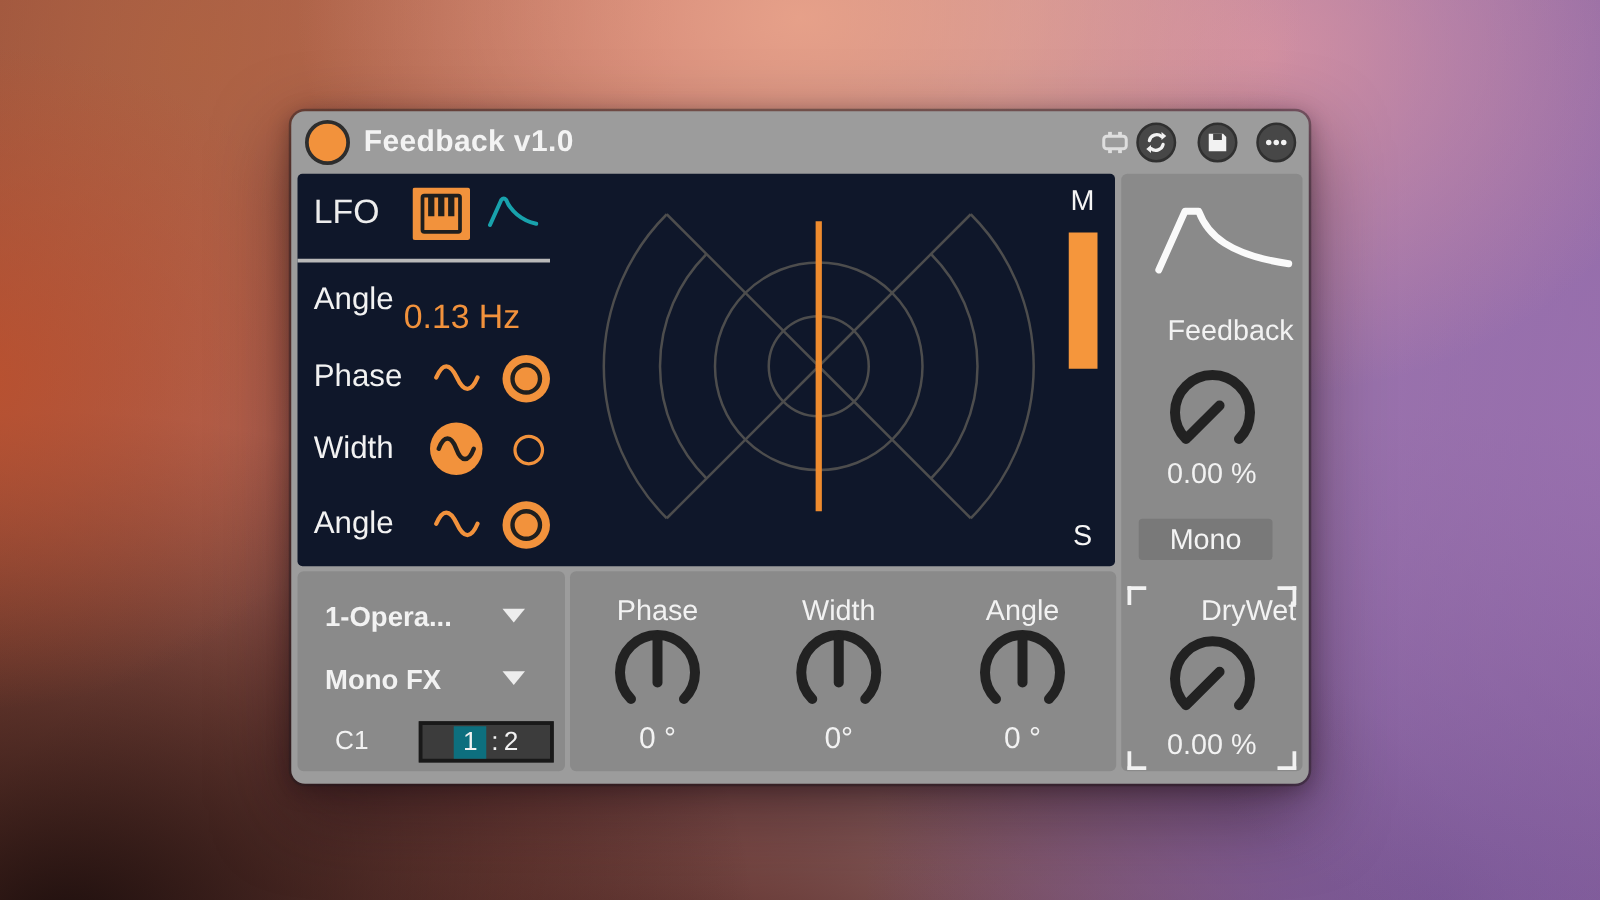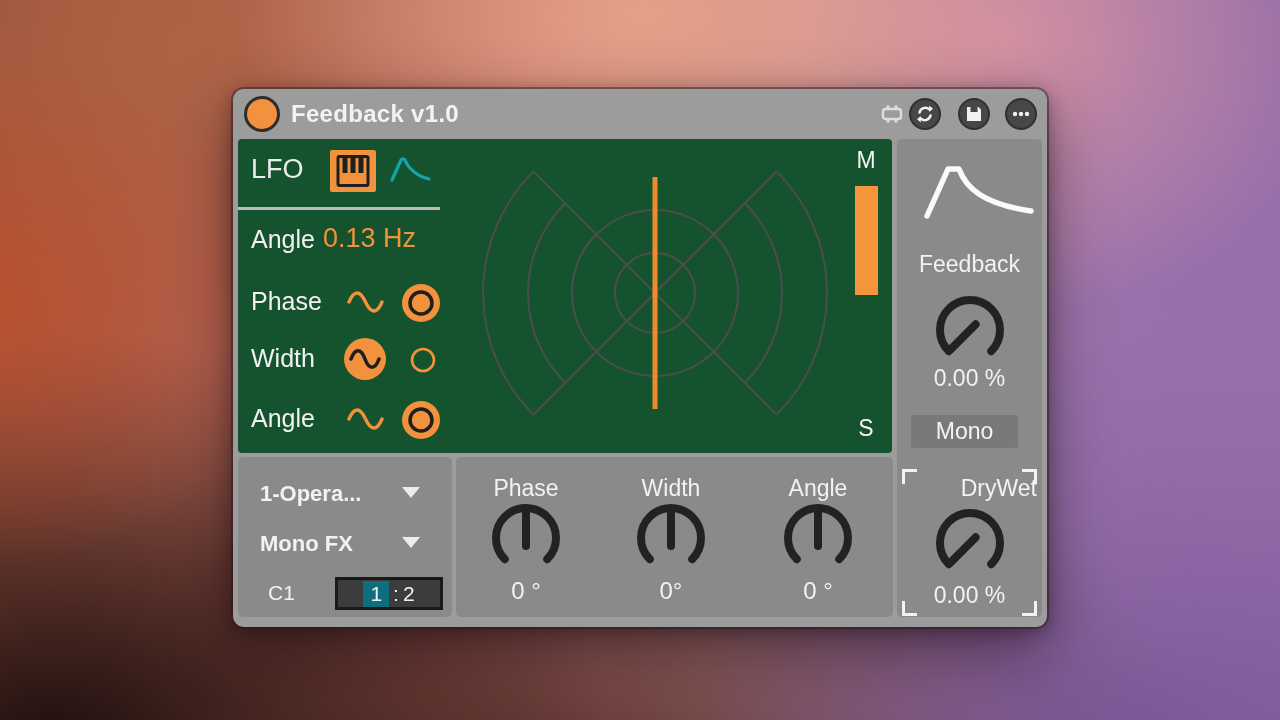--- a/index.html
+++ b/index.html
@@ -23,33 +23,33 @@
     box-shadow:0 22px 60px rgba(25,10,18,.5),0 4px 18px rgba(25,10,18,.4),0 0 0 2px rgba(45,38,40,.45);
   }
   .titlebar{position:absolute;left:0;top:0;width:100%;height:50px;}
   .power{position:absolute;left:11px;top:7px;width:30px;height:30px;border-radius:50%;
          background:#f2923c;border:3px solid #2d2d2d;box-sizing:content-box;}
   .title{position:absolute;left:58px;top:0;line-height:50px;font-size:24px;font-weight:bold;color:#f3f3f3;letter-spacing:.3px;}
   .tb-btn{position:absolute;top:9px;width:32px;height:32px;border-radius:50%;background:#474747;border:2px solid #303030;box-sizing:border-box;display:flex;align-items:center;justify-content:center;}
   .maxicon{position:absolute;left:648px;top:15px;width:22px;height:20px;}
   
   .panel{position:absolute;background:#8a8a8a;border-radius:5px;}
-  .panel.dark{background:#14532d;border-radius:4px;}
+  .panel.dark{background:#0f172a;border-radius:4px;}
   .p-main{left:5px;top:50px;width:654px;height:314px;}
   .p-routing{left:5px;top:368px;width:214px;height:160px;}
   .p-knobs{left:223px;top:368px;width:437px;height:160px;}
   .p-right{left:664px;top:50px;width:145px;height:478px;}
   .txt{color:#f2f2f2;}
   
   .lfo-title{position:absolute;left:13px;top:15px;font-size:27px;color:#ededed;}
   .kb-btn{position:absolute;left:92px;top:11px;width:46px;height:42px;}
   .env-btn{position:absolute;left:152px;top:16px;width:41px;height:28px;}
   .lfo-divider{position:absolute;left:0;top:68px;width:202px;height:3px;background:#b9b9b9;}
   .rate-label{position:absolute;left:13px;top:86px;font-size:25px;}
-  .rate-value{position:absolute;left:85px;top:84px;font-size:27px;color:#f2923c;}
+  .rate-value{position:absolute;left:85px;top:99px;font-size:27px;color:#f2923c;}
   .row-label{position:absolute;left:13px;font-size:25px;}
   .sine-ico{position:absolute;left:109px;width:37px;height:26px;}
   .tog{position:absolute;}
   
   .disp-svg{position:absolute;left:0;top:0;}
   .ms-label{position:absolute;font-size:23px;color:#f5f5f5;width:40px;text-align:center;}
   .meter{position:absolute;left:617px;top:47px;width:23px;height:109px;background:#f5963c;}
   
   .dd-text{position:absolute;left:22px;font-size:22px;font-weight:bold;}
   .dd-arrow{position:absolute;left:164px;width:0;height:0;border-left:9px solid transparent;border-right:9px solid transparent;border-top:11px solid #ededed;}
@@ -57,21 +57,21 @@
   .ratio-box{position:absolute;left:97px;top:120px;width:102px;height:27px;background:#3c3c3c;border:3px solid #191919;
              display:flex;align-items:center;justify-content:center;gap:4px;font-size:21px;color:#f2f2f2;}
   .ratio-hl{background:#0d6f7e;padding:1px 7px;}
   
   .kgroup{position:absolute;top:0;width:110px;height:160px;text-align:center;}
   .kgroup .klabel{position:absolute;top:18px;width:100%;font-size:23px;}
   .kgroup svg{position:absolute;left:17px;top:43px;}
   .kgroup .kvalue{position:absolute;top:120px;width:100%;font-size:24px;}
   
   .fb-env{position:absolute;left:26px;top:20px;width:112px;height:62px;}
-  .fb-label{position:absolute;left:0;top:112px;width:145px;text-align:center;font-size:23px;}
+  .fb-label{position:absolute;left:15px;top:112px;width:145px;text-align:center;font-size:23px;}
   .fb-knob{position:absolute;left:35px;top:153px;}
   .fb-value{position:absolute;left:0;top:226px;width:145px;text-align:center;font-size:23px;}
   .mono-btn{position:absolute;left:14px;top:276px;width:107px;height:33px;background:#797979;border-radius:3px;
             color:#f4f4f4;font-size:23px;display:flex;align-items:center;justify-content:center;}
   .dw-group{position:absolute;left:5px;top:330px;width:135px;height:147px;}
   .corner{position:absolute;width:12px;height:12px;border:3px solid #f2f2f2;}
   .c-tl{top:0;left:0;border-right:none;border-bottom:none;}
   .c-tr{top:0;right:0;border-left:none;border-bottom:none;}
   .c-bl{bottom:0;left:0;border-right:none;border-top:none;}
   .c-br{bottom:0;right:0;border-left:none;border-top:none;}

